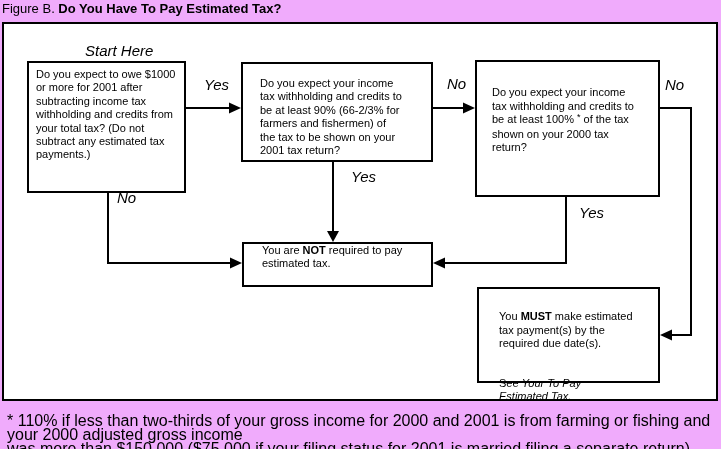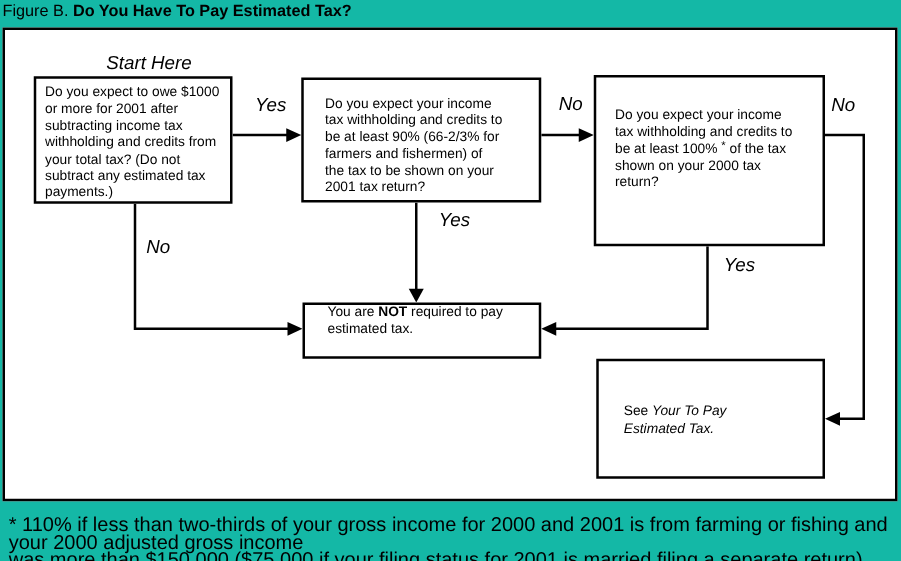--- a/index.html
+++ b/index.html
@@ -1,21 +1,21 @@
 <!DOCTYPE html>
 <html><head>
 <meta charset="utf-8">
 <style>
   * { margin: 0; padding: 0; box-sizing: border-box; }
   body { background: #fff; }
   .page {
     position: relative;
     width: 721px;
     height: 449px;
-    background: #14b8a6;
+    background: #f0abfc;
     color: #000;
     font-family: "Liberation Sans", "DejaVu Sans", sans-serif;
     overflow: hidden;
   }
   .title {
     position: absolute;
     left: 2px; top: 1px;
     font-size: 13px;
     white-space: nowrap;
   }
@@ -37,21 +37,21 @@
     border: 2px solid #000;
     background: #fff;
     font-size: 11px;
     line-height: 13.4px;
     white-space: pre-line;
   }
   .box .b { font-weight: bold; }
   .box .bi { font-weight: bold; font-style: italic; }
   .box .i { font-style: italic; }
   .sup { font-size: 9px; position: relative; top: -3px; }
-  .box-start   { left: 27px;  top: 61px;  width: 159px; height: 102px; padding: 5px 4px 0 7px; }
+  .box-start   { left: 27px;  top: 61px;  width: 159px; height: 132px; padding: 5px 4px 0 7px; }
   .box-mid     { left: 241px; top: 62px;  width: 192px; height: 100px; padding: 13px 4px 0 17px; }
   .box-right   { left: 475px; top: 60px;  width: 185px; height: 137px; padding: 11px 4px 0 15px; }
   .box-not     { left: 242px; top: 242px; width: 191px; height: 45px;  padding: 0 4px 0 18px; }
   .box-must    { left: 477px; top: 287px; width: 183px; height: 96px;  padding: 8px 4px 0 20px; }
   .para2 { margin-top: 13px; }
   .flow-label {
     position: absolute;
     font-size: 15px;
     font-style: italic;
     white-space: nowrap;
@@ -130,20 +130,23 @@
 tax withholding and credits to
 be at least 100% </span><span class="sup">*</span><span> of the tax
 shown on your 2000 tax
 return?</span></div>
   </div>
 
   <div class="box box-not"><span>You are </span><span class="b">NOT</span><span> required to pay
 estimated tax.</span></div>
 
   <div class="box box-must">
+    <div><span>You </span><span class="b">MUST</span><span>  make estimated
+tax payment(s) by the
+required due date(s).</span></div>
     <div class="para2"><span>See </span><span class="i">Your To Pay
 Estimated Tax.</span></div>
   </div>
 
   <div class="footnote">* 110% if less than two-thirds of your gross income for 2000 and 2001 is from farming or fishing and your 2000 adjusted gross income
 was more than $150,000 ($75,000 if your filing status for 2001 is married filing a separate return).</div>
 
 </div>
 
 </body></html>

